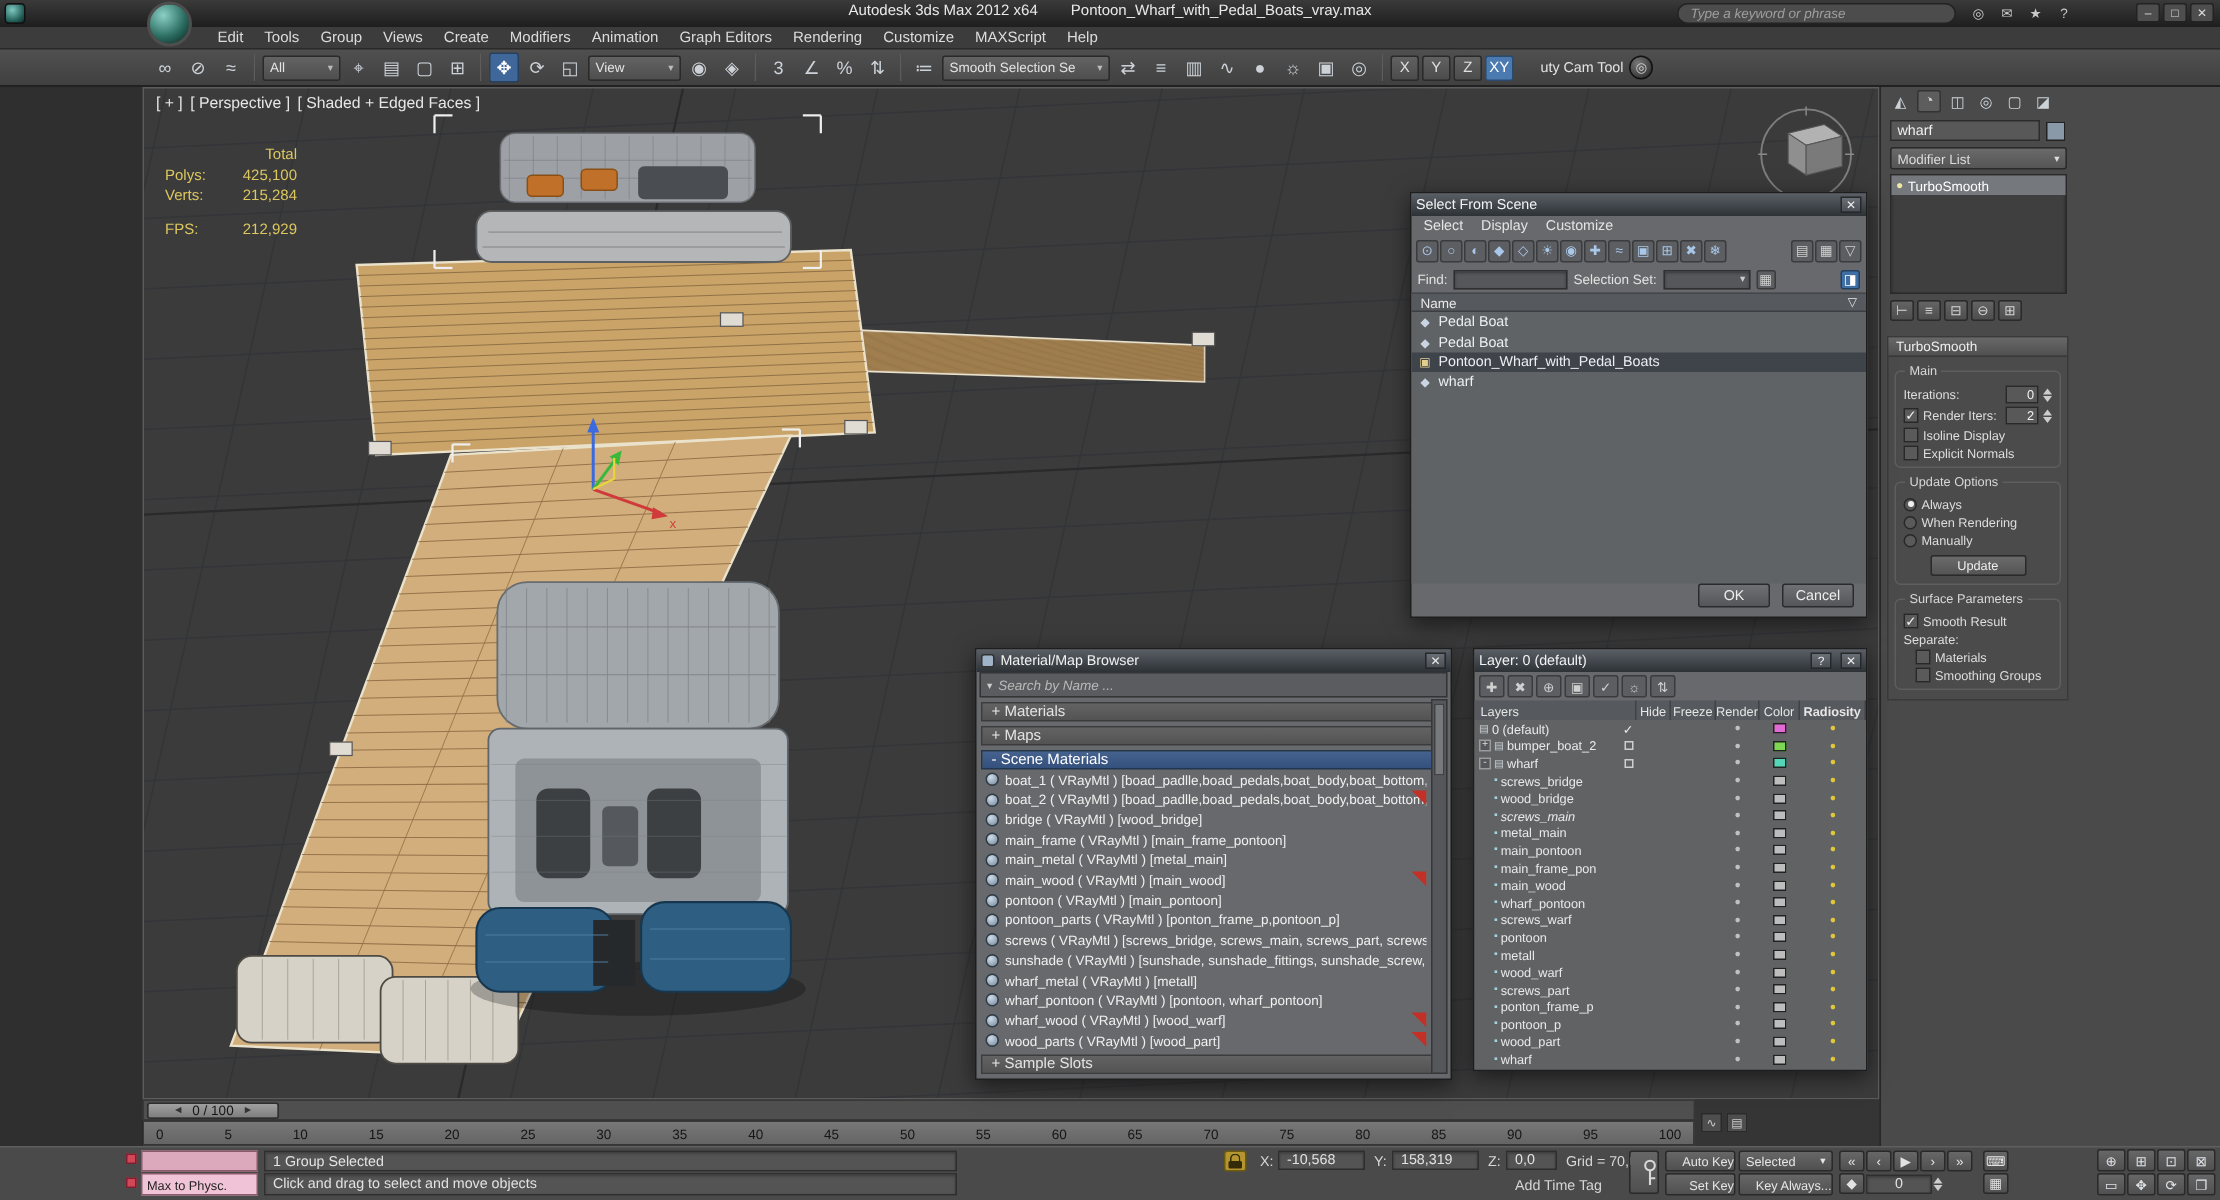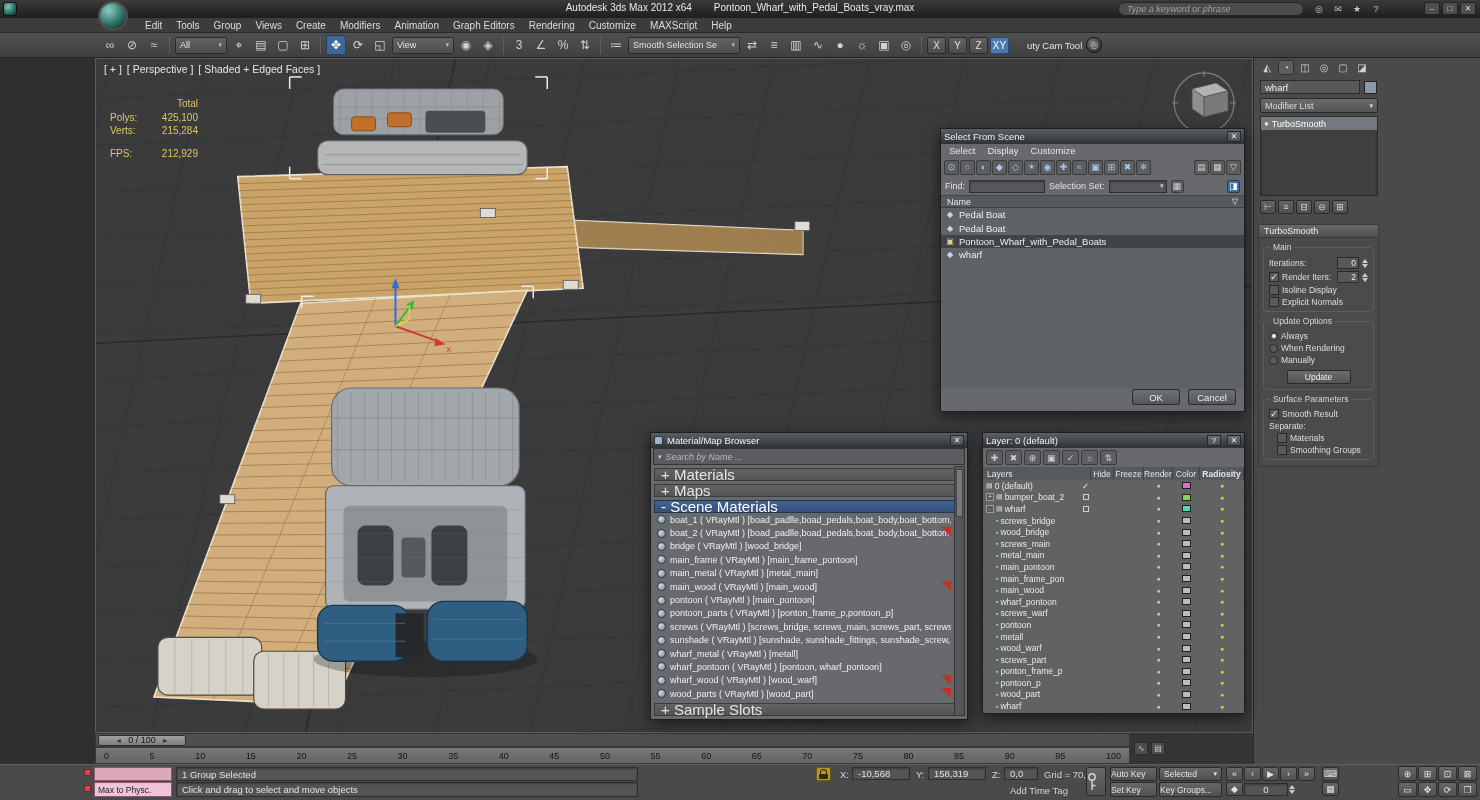--- a/index.html
+++ b/index.html
@@ -95,21 +95,21 @@
   .sfs-hdr{height:13px;background:#56595d;border-top:1px solid #44474a;border-bottom:1px solid #3c3f42;display:flex;align-items:center;padding:0 6px;font-size:9px;color:#e8e8e8}
   .sfs-list{background:#606366;overflow:hidden}
   .srow{height:13.4px;display:flex;align-items:center;gap:4px;padding:0 4px;font-size:9.5px;color:#eceff2;white-space:nowrap}
   .srow.sel{background:#3f434a}
   .srow .ric{font-size:8px;width:10px;text-align:center}
   .sfs-btns{position:absolute;right:8px;bottom:6px;display:flex;gap:8px}
   .sfs-btns .pbtn{width:48px;height:16px}
 
   
   .mb-search{height:17px;margin:0 2px;display:flex;align-items:center;gap:4px;padding:0 4px;background:#5a5c5f;border:1px solid #323436;font-size:9px;color:#b9b9b9;font-style:italic}
-  .gbar{height:13px;margin:3px 3px 0;background:linear-gradient(#636363,#535353);border:1px solid #3c3c3c;display:flex;align-items:center;padding:0 6px;font-size:15px;color:#e4e4e4}
+  .gbar{height:13px;margin:3px 3px 0;background:linear-gradient(#636363,#535353);border:1px solid #3c3c3c;display:flex;align-items:center;padding:0 6px;font-size:10px;color:#e4e4e4}
   .gbar.blue{background:linear-gradient(#46628e,#34507c);border-color:#22364f;color:#fff}
   .mrow{position:relative;height:13.4px;display:flex;align-items:center;gap:4px;padding:0 3px;margin:0 16px 0 3px;font-size:9px;color:#f0f0f0;white-space:nowrap;overflow:hidden}
   .mrow .ball{width:9px;height:9px;border-radius:50%;background:radial-gradient(circle at 35% 30%,#cfdce8,#73879a);border:1px solid #2e3a44;flex:none}
   .mrow .mark{position:absolute;right:0;top:1px;width:0;height:0;border-top:10px solid #c23028;border-left:10px solid transparent}
   .mb-scroll{position:absolute;right:2px;top:33px;bottom:3px;width:11px;background:#55575a;border:1px solid #35373a}
   .mb-thumb{position:absolute;left:1px;top:2px;width:7px;height:48px;background:#77797c;border:1px solid #404244}
 
   
   .ld-tb{height:19px;display:flex;align-items:center;gap:2px;padding:0 3px}
   .ld-hdr{height:13px;background:#56595d;display:flex;font-size:8.5px;color:#e6e6e6}
@@ -126,21 +126,21 @@
   .timeslider{position:absolute;left:95px;top:733px;width:1035px;height:14px;background:#4f4f4f;border:1px solid #383838;display:flex;align-items:center;padding:0 2px}
   .ts-handle{width:88px;height:11px;background:linear-gradient(#a0a0a0,#7e7e7e);border:1px solid #2e2e2e;border-radius:2px;color:#151515;font-size:9px;display:flex;align-items:center;justify-content:center;gap:6px}
   .ts-arr{font-size:7px;color:#333}
   .trackbar{position:absolute;left:95px;top:747px;width:1035px;height:17px;background:linear-gradient(#787878,#646464);border:1px solid #3a3a3a;display:flex;align-items:center;justify-content:space-between;padding:0 8px;font-size:9px;color:#151515}
   .tb-fill{position:absolute;left:1130px;top:733px;width:123px;height:31px;background:#353535;display:flex;align-items:center;gap:3px;padding-left:4px}
   .tb-mini{width:14px;height:13px;background:#4e4e4e;border:1px solid #2a2a2a;display:flex;align-items:center;justify-content:center;font-size:8px;color:#ccc}
 
   
   .statusbar{position:absolute;left:0;top:764px;width:1480px;height:36px;background:#4a4a4a;border-top:1px solid #5f5f5f;font-size:9.5px;z-index:35}
   .sb-box{position:absolute;background:#545454;border:1px solid #2e2e2e;box-shadow:inset 0 1px 2px rgba(0,0,0,.3);display:flex;align-items:center;padding:0 5px;color:#e2e2e2;white-space:nowrap;overflow:hidden}
-  .sb-btn{position:absolute;background:linear-gradient(#676767,#505050);border:1px solid #2a2a2a;border-radius:2px;display:flex;align-items:center;justify-content:flex-start;color:#e6e6e6;font-size:8.5px}
+  .sb-btn{position:absolute;background:linear-gradient(#676767,#505050);border:1px solid #2a2a2a;border-radius:2px;display:flex;align-items:center;justify-content:flex-end;color:#e6e6e6;font-size:8.5px}
   .sb-lbl{position:absolute;color:#d6d6d6}
   .pinkline{position:absolute;border:1px solid #8a5a6a;display:flex;align-items:center;padding:0 3px;font-size:8.5px;color:#222}
   .pbdot{position:absolute;width:7px;height:7px;background:#d04858;border:1px solid #7a2030}
   .lockbtn{position:absolute;left:816px;top:2px;width:15px;height:14px;background:#b5952f;border:1px solid #6b5a12;border-radius:2px}
   .lock-sh{width:7px;height:5px;border:1.5px solid #332b08;border-bottom:none;border-radius:4px 4px 0 0;margin:1px auto 0}
   .lock-bd{width:9px;height:5px;background:#332b08;margin:0 auto;border-radius:1px}
   .pb-btn{width:17px;height:14px;background:linear-gradient(#676767,#505050);border:1px solid #2a2a2a;border-radius:2px;display:flex;align-items:center;justify-content:center;font-size:9px;color:#e2e2e2}
   .nav-grid{position:absolute;left:1398px;top:1px;width:82px;display:flex;flex-wrap:wrap;gap:1px}
   .nav-btn{width:19px;height:15px;background:linear-gradient(#676767,#505050);border:1px solid #2a2a2a;border-radius:2px;display:flex;align-items:center;justify-content:center;font-size:9px;color:#dfe3e8}
 </style>
@@ -873,21 +873,21 @@
             <span style="font-size: 7px; color: rgb(192, 192, 192);">●</span>
           </span>
           <span class="ccell" style="width: 27px;">
             <span class="swatch" style="background: rgb(189, 189, 189);"></span>
           </span>
           <span class="ccell" style="width: 44px;">
             <span style="font-size: 7px; color: rgb(224, 200, 56);">●</span>
           </span>
         </div>
         <div class="lrow">
-          <span class="namec" style="width: 108px; padding-left: 13px;">
+          <span class="namec" style="width: 108px; padding-left: 13px; font-style: italic;">
             <span class="lic" style="color: rgb(159, 212, 224);">▪</span>
             <span>screws_main</span>
           </span>
           <span class="ccell" style="width: 23px;"></span>
           <span class="ccell" style="width: 30px;"></span>
           <span class="ccell" style="width: 29px;">
             <span style="font-size: 7px; color: rgb(192, 192, 192);">●</span>
           </span>
           <span class="ccell" style="width: 27px;">
             <span class="swatch" style="background: rgb(189, 189, 189);"></span>
@@ -1218,21 +1218,21 @@
         <span>Auto Key</span>
       </div>
     <div class="sb-btn" style="left:1110px;top:17px;width:47px;height:15px">
         <span>Set Key</span>
       </div>
     <div class="sb-btn" style="left:1159px;top:2px;width:63px;height:14px;justify-content:space-between;padding:0 4px">
         <span>Selected</span>
         <span style="font-size:7px">▾</span>
       </div>
     <div class="sb-btn" style="left:1159px;top:17px;width:63px;height:15px">
-        <span>Key Groups...</span>
+        <span>Key Always...</span>
       </div>
 
     <div style="position:absolute;left:1226px;top:2px;display:flex;gap:1px" id="playback-row">
         <span class="pb-btn">«</span>
         <span class="pb-btn">‹</span>
         <span class="pb-btn">▶</span>
         <span class="pb-btn">›</span>
         <span class="pb-btn">»</span>
       </div>
     <div style="position:absolute;left:1226px;top:17px;display:flex;gap:1px;align-items:center" id="playback-row2">

